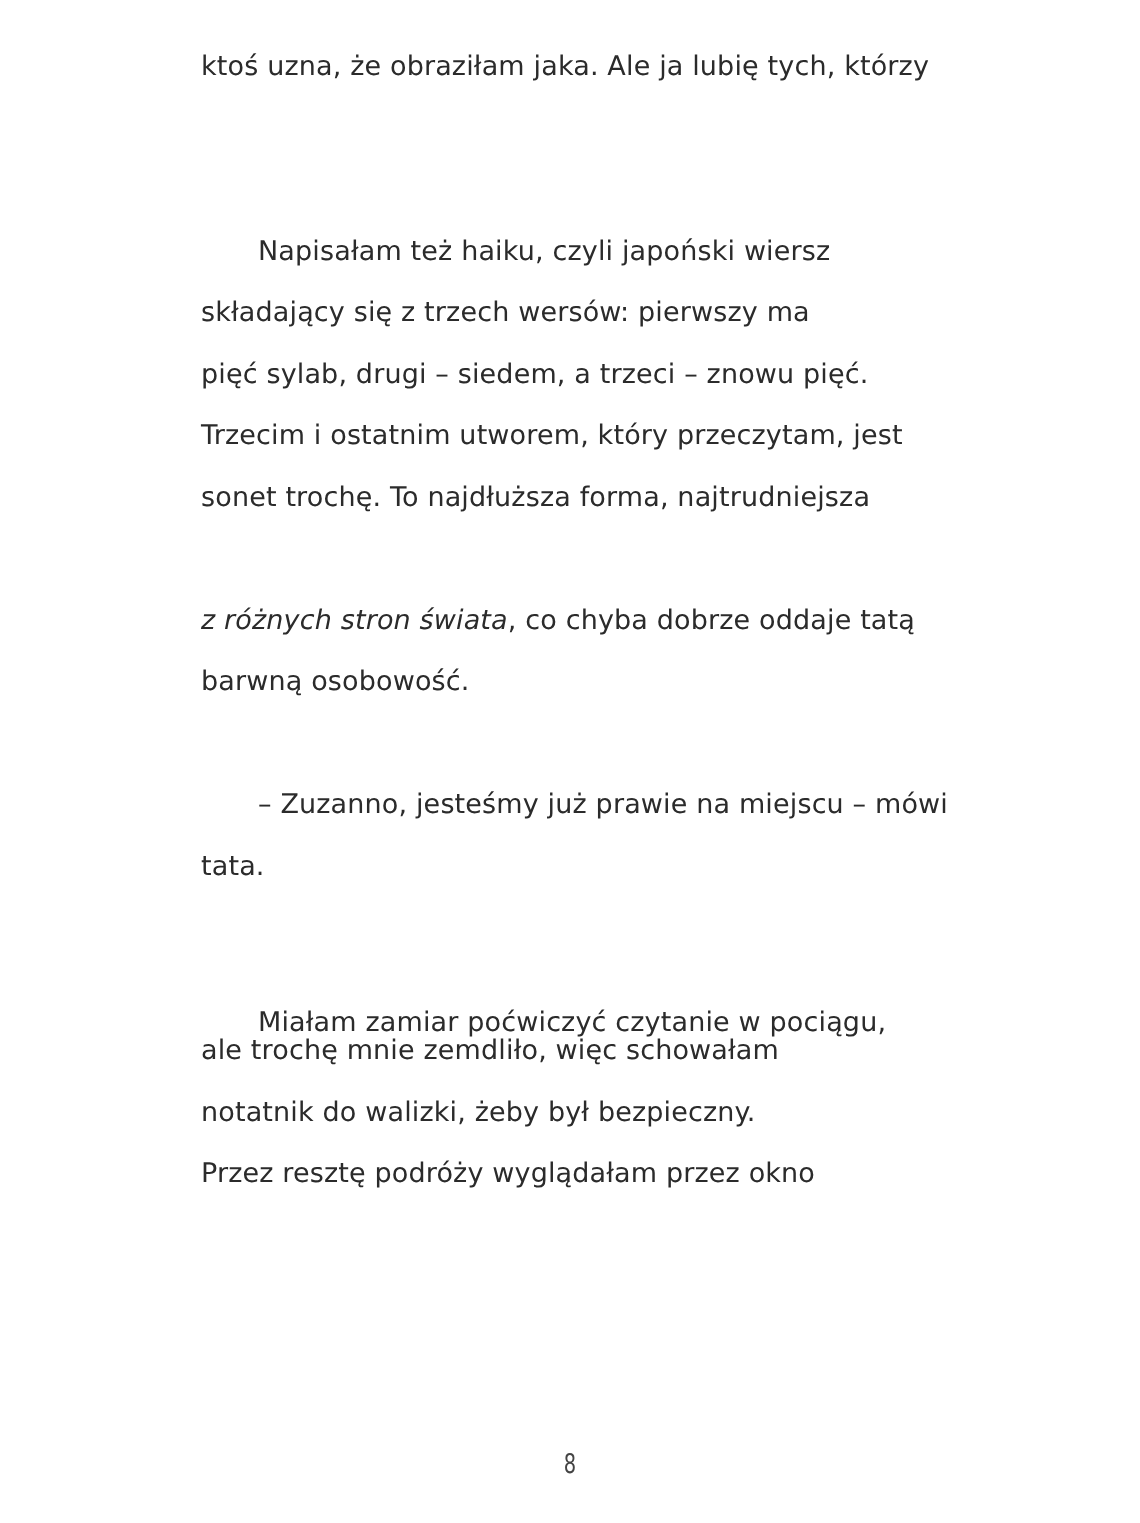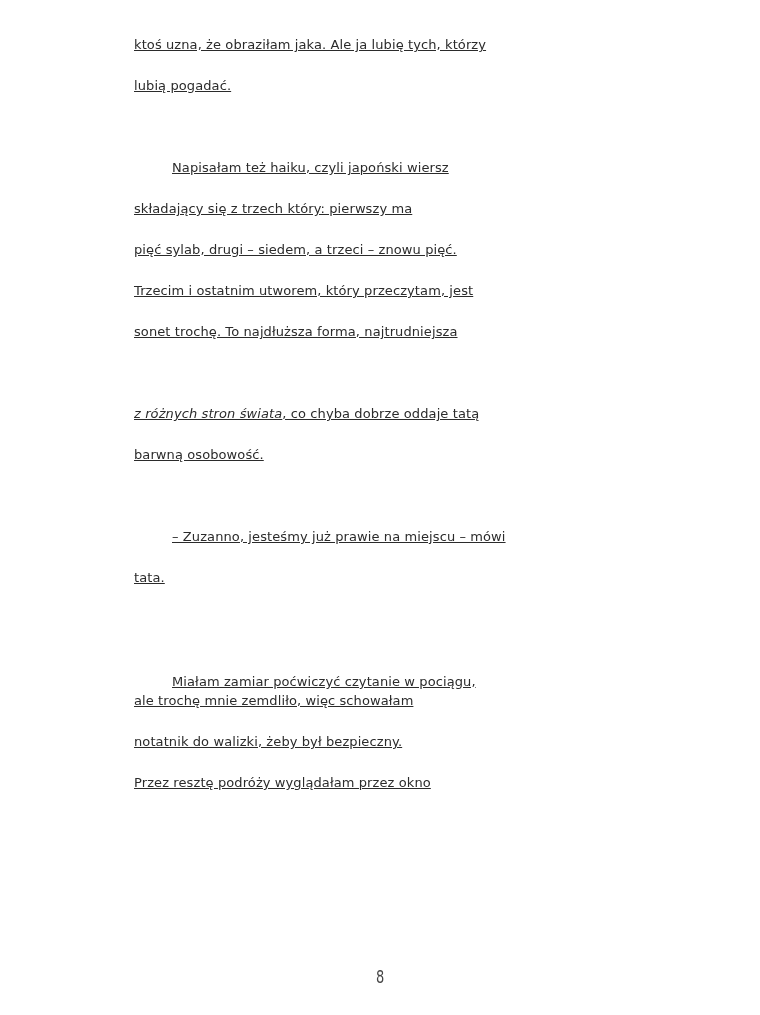--- a/index.html
+++ b/index.html
@@ -17,25 +17,24 @@
     }
     .page {
       position: absolute;
       left: 0; top: 0;
       width: 760px;
       height: 1015px;
     }
     .line {
       position: absolute;
       left: 134px;
-      font-size: 13px;
+      font-size: 18px;
       line-height: 24px;
       white-space: nowrap;
       letter-spacing: 0.1px;
-      text-decoration: underline;
     }
     .indent { left: 172px; }
     .line em { font-style: italic; }
     .page-number {
       position: absolute;
       left: 0;
       width: 760px;
       top: 966px;
       text-align: center;
       font-family: "DejaVu Sans Condensed", "DejaVu Sans", sans-serif;
@@ -43,24 +42,23 @@
       color: #444;
       transform: scaleX(0.8);
     }
   </style>
 </head>
 <body>
 
 <div class="page">
 
   <div class="line" style="top:33px">ktoś uzna, że obraziłam jaka. Ale ja lubię tych, którzy</div>
-  <div class="line" style="top:74px">lubią pogadać.</div>
 
   <div class="line indent" style="top:156px">Napisałam też haiku, czyli japoński wiersz</div>
-  <div class="line" style="top:197px">składający się z trzech który: pierwszy ma</div>
+  <div class="line" style="top:197px">składający się z trzech wersów: pierwszy ma</div>
   <div class="line" style="top:279px">Trzecim i ostatnim utworem, który przeczytam, jest</div>
   <div class="line" style="top:238px">pięć sylab, drugi – siedem, a trzeci – znowu pięć.</div>
   <div class="line" style="top:320px">sonet trochę. To najdłuższa forma, najtrudniejsza</div>
   <div class="line" style="top:402px"><em>z różnych stron świata</em><span>, co chyba dobrze oddaje tatą</span></div>
   <div class="line" style="top:443px">barwną osobowość.</div>
 
   <div class="line indent" style="top:525px">– Zuzanno, jesteśmy już prawie na miejscu – mówi</div>
   <div class="line" style="top:566px">tata.</div>
 
   <div class="line indent" style="top:670px">Miałam zamiar poćwiczyć czytanie w pociągu,</div>

